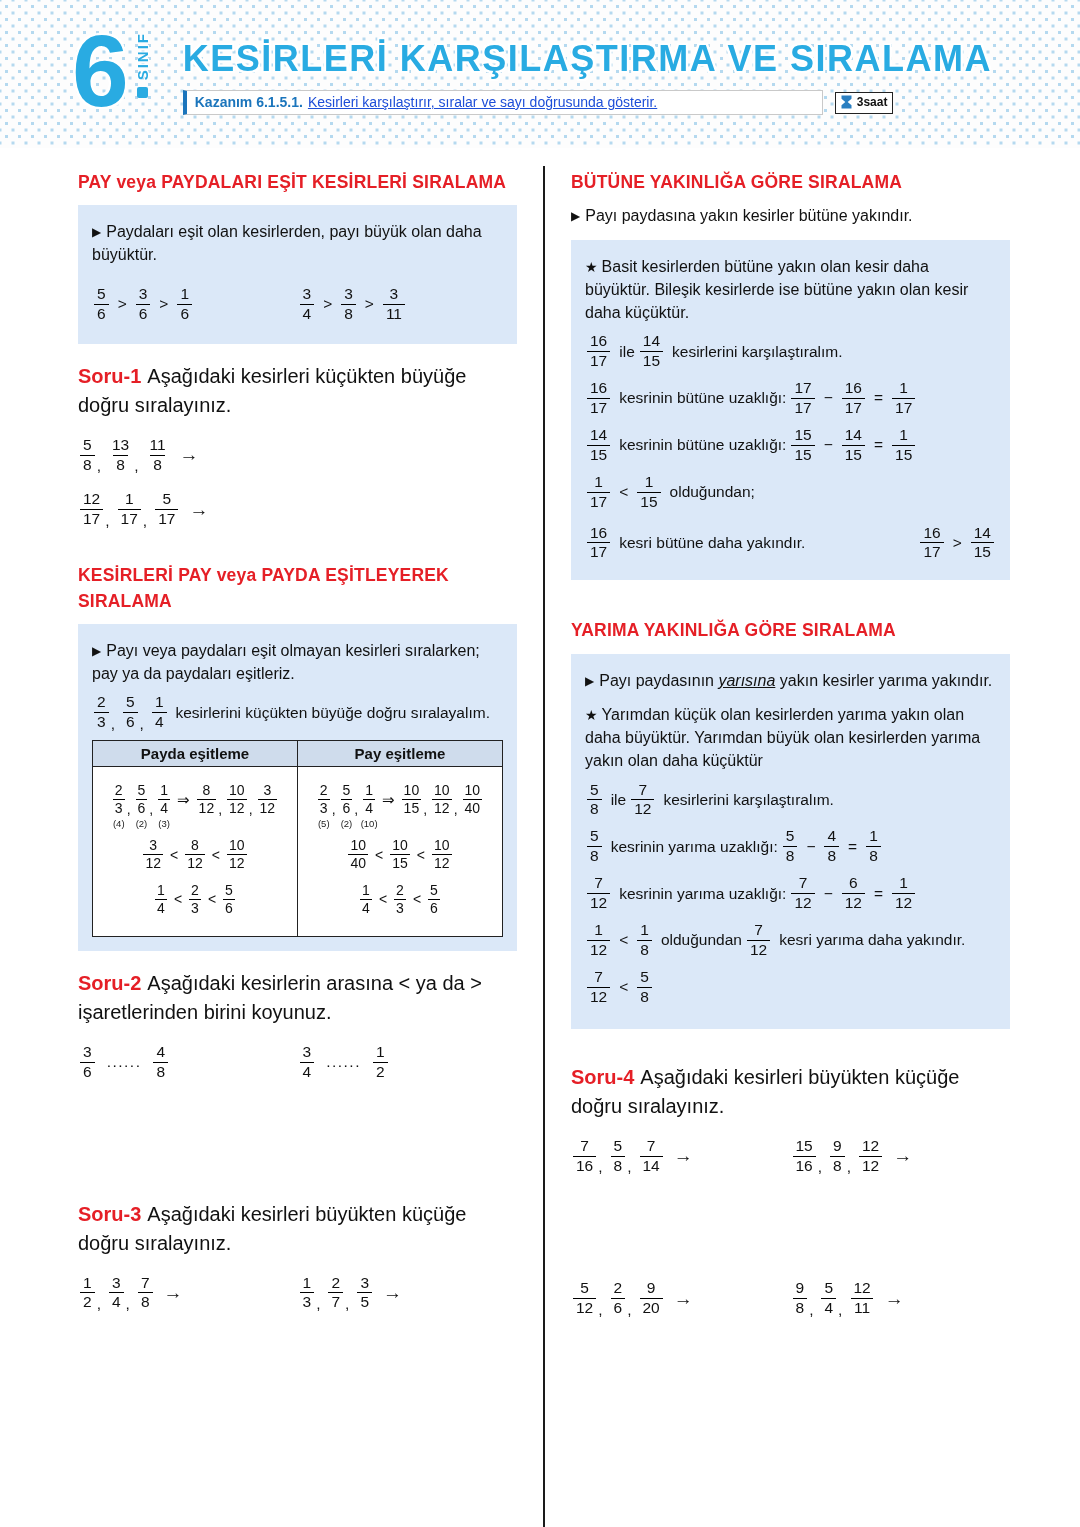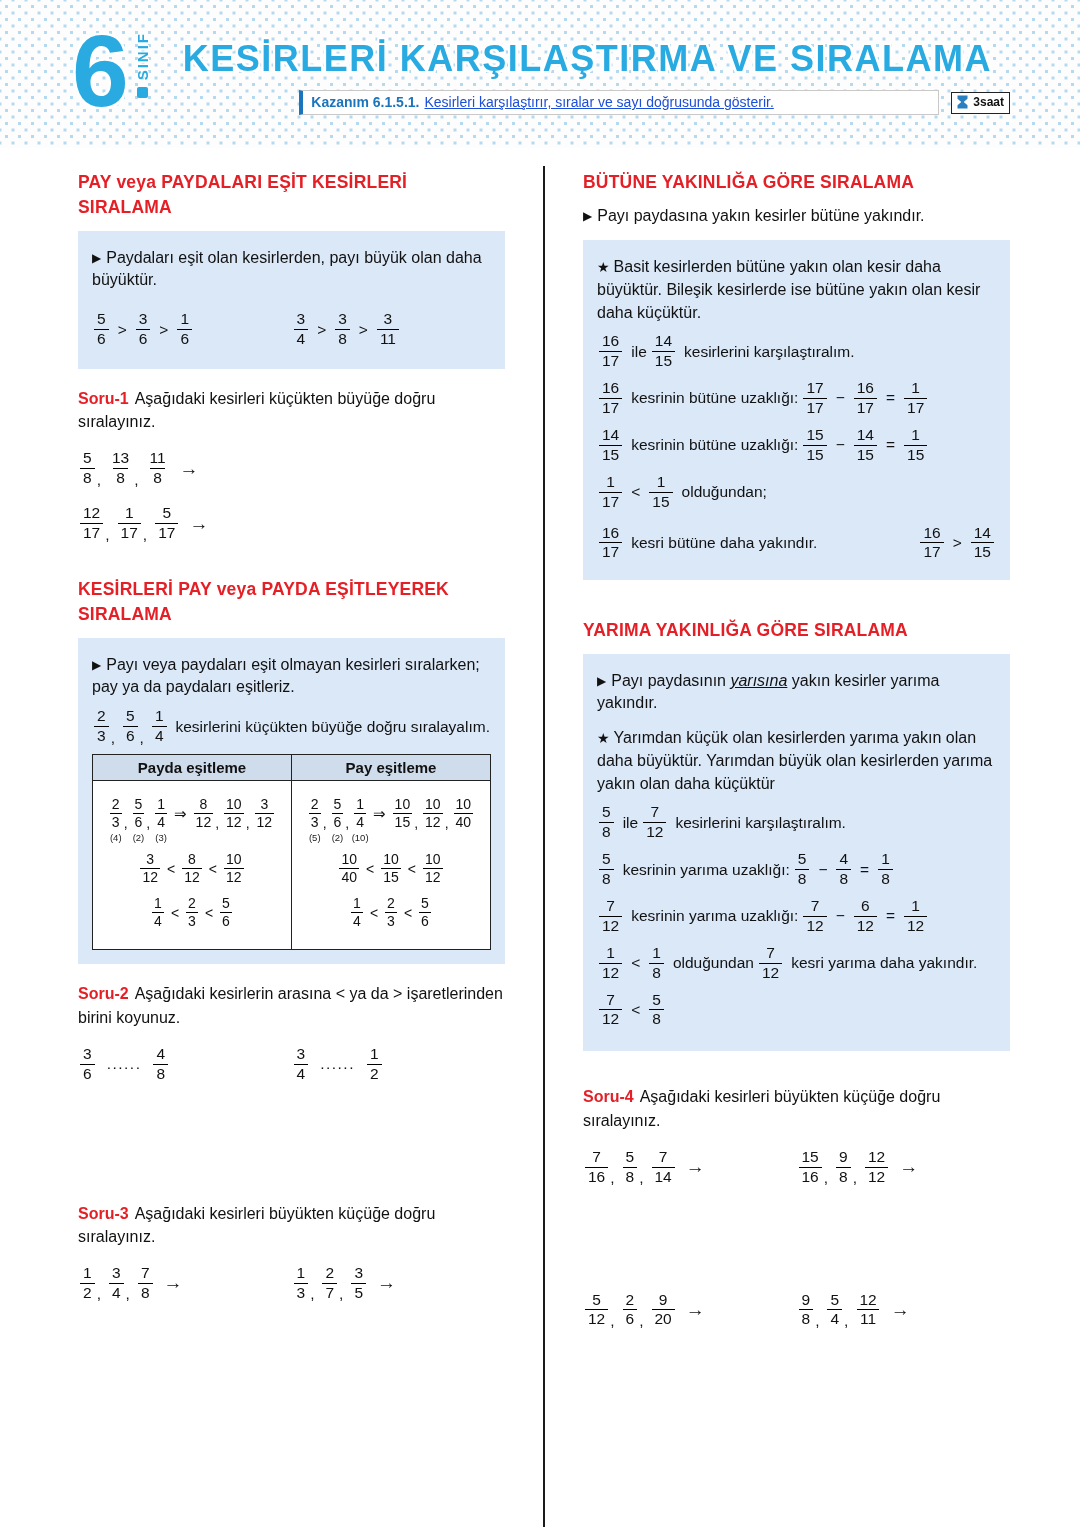--- a/index.html
+++ b/index.html
@@ -33,36 +33,36 @@
     font-size:15px; font-weight:bold; color:#29abe2; letter-spacing:2px;
     text-shadow:1px 1px 0 #fff,-1px -1px 0 #fff;
   }
   .grade-dot { width:11px; height:11px; background:#29abe2; border-radius:2px; margin-top:7px; }
   .header-main { flex:1; padding-top:38px; margin-left:32px; }
   .title {
     margin:0; font-size:36px; font-weight:bold; color:#29abe2; letter-spacing:1.5px;
     text-shadow:2px 2px 0 #fff,-2px -2px 0 #fff,2px -2px 0 #fff,-2px 2px 0 #fff,0 2px 0 #fff,0 -2px 0 #fff;
     white-space:nowrap;
   }
-  .kazanim-row { display:flex; align-items:center; justify-content:flex-end; margin-top:10px; gap:12px; }
+  .kazanim-row { display:flex; align-items:center; justify-content:flex-start; margin-top:10px; gap:12px; }
   .kazanim {
     background:#fff; border:1px solid #c9c9c9; border-left:4px solid #1b75bc;
     padding:3px 10px 4px 8px; font-size:14px; display:inline-flex; gap:5px; align-items:baseline;
     flex:1; max-width:640px;
   }
   .kz-label { color:#1b75bc; font-weight:bold; white-space:nowrap; }
   .kz-text { color:#1d4ed8; white-space:nowrap;text-decoration:underline; }
   .duration {
     border:1.6px solid #222; background:#fff; padding:2px 5px 3px;
     display:flex; align-items:center; gap:5px; font-weight:bold; font-size:12px; color:#111;
   }
 
   
   .columns {
-    display:grid; grid-template-columns:1fr 2px 1fr; column-gap:38px;
+    display:grid; grid-template-columns:1fr 2px 1fr; column-gap:26px;
     padding:18px 70px 0 78px; height:1379px;
   }
   .divider { background:#1a1a1a; width:1.6px; height:100%; }
   .col { min-width:0; }
 
   .sec-heading {
     color:#e51f26; font-size:17.5px; font-weight:bold; line-height:1.45;
     margin:4px 0 10px; letter-spacing:0.2px;
   }
   .info-box {
@@ -86,21 +86,21 @@
   .mtok.cm { align-self:flex-end; margin:0 6px 1px 0; line-height:1; }
   .mtok.arrow { margin-left:9px; font-size:19px; }
   .mtok.darrow { margin:0 8px; font-size:18px; }
   .mtok.txt { margin-left:7px; margin-right:3px; white-space:nowrap; }
   .mtok.dots { margin:0 10px; letter-spacing:1.5px; align-self:center; }
 
   .two-groups { display:flex; }
   .two-groups > .mline { flex:1; margin:6px 0; }
 
   
-  .soru { margin:18px 0 10px; font-size:16px; line-height:1.45; }
+  .soru { margin:18px 0 10px; font-size:20px; line-height:1.45; }
   .soru-label { color:#e51f26; font-weight:bold; margin-right:6px; }
   .qline { margin-top:16px; }
 
   
   .cmp-table { border-collapse:collapse; width:100%; background:#fff; }
   .cmp-table th {
     border:1.4px solid #222; background:#cfdcec; font-size:15px; font-weight:bold; padding:4px 2px;
   }
   .cmp-table td { border:1.4px solid #222; padding:6px 3px 10px; vertical-align:top; }
   .cmp-table .mline { justify-content:center; font-size:14px; margin:9px 0; }

